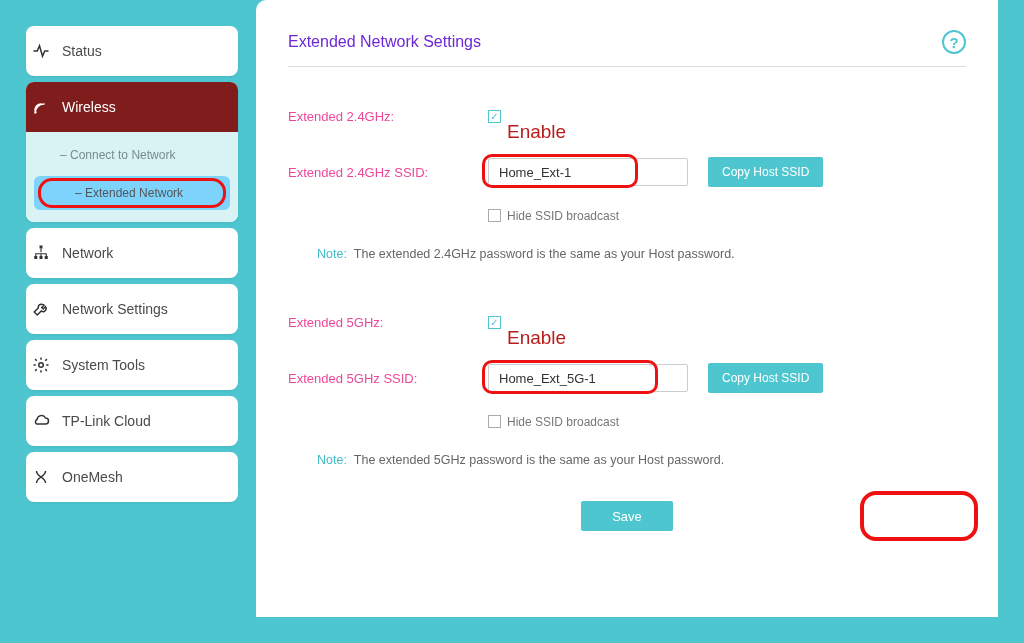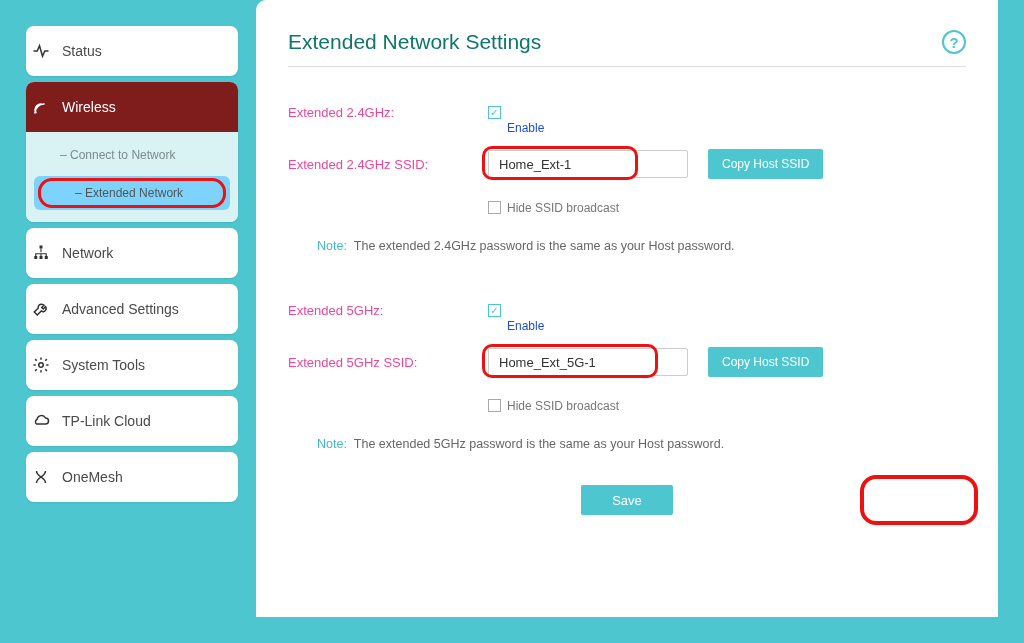--- a/index.html
+++ b/index.html
@@ -87,22 +87,22 @@
   }
   .page-title-row {
     display: flex;
     align-items: center;
     justify-content: space-between;
     border-bottom: 1px solid #ddd;
     padding-bottom: 12px;
     margin-bottom: 22px;
   }
   .page-title {
-    font-size: 21px;
-    color: #0f766e;
+    font-size: 16px;
+    color: #6d28d9;
   }
   .help-icon {
     width: 24px; height: 24px;
     border: 2px solid #4dc6d0;
     border-radius: 50%;
     color: #4dc6d0;
     font-weight: bold;
     display: flex; align-items: center; justify-content: center;
     font-size: 15px;
     cursor: pointer;
@@ -134,21 +134,21 @@
   .chk {
     width: 13px; height: 13px;
     border: 1px solid #4dc6d0;
     display: inline-flex;
     align-items: center; justify-content: center;
     font-size: 10px;
     color: #4dc6d0;
     background: #fff;
   }
   .chk.empty { border-color: #aaa; color: transparent; }
-  .enable-label { color: #1d4ed8; font-size: 12px; margin-top: 32px; }
+  .enable-label { color: #b91c1c; font-size: 19px; margin-top: 32px; }
   .hide-label { color: #777; font-size: 12px; }
   .txt-input {
     width: 200px;
     height: 28px;
     padding: 0 10px;
     border: 1px solid #ccc;
     border-radius: 2px;
     font-size: 13px;
     color: #333;
     outline: none;
@@ -257,21 +257,21 @@
       </div>
     </div>
 
     <div class="side-item">
       <div class="side-row">
         <span class="side-icon">
           <svg viewBox="0 0 24 24" fill="none" stroke="#333" stroke-width="2">
               <path d="M14 6a4 4 0 0 0-5.6 4.6L3 16l4 4 5.4-5.4A4 4 0 0 0 18 9l-3 3-2-2 3-3z"></path>
             </svg>
         </span>
-        <span class="side-label">Advanced Settings</span>
+        <span class="side-label">Network Settings</span>
       </div>
     </div>
 
     <div class="side-item">
       <div class="side-row">
         <span class="side-icon">
           <svg viewBox="0 0 24 24" fill="none" stroke="#333" stroke-width="2">
               <circle cx="12" cy="12" r="3"></circle>
               <path d="M12 2v3M12 19v3M4.2 4.2l2.1 2.1M17.7 17.7l2.1 2.1M2 12h3M19 12h3M4.2 19.8l2.1-2.1M17.7 6.3l2.1-2.1"></path>
             </svg>

